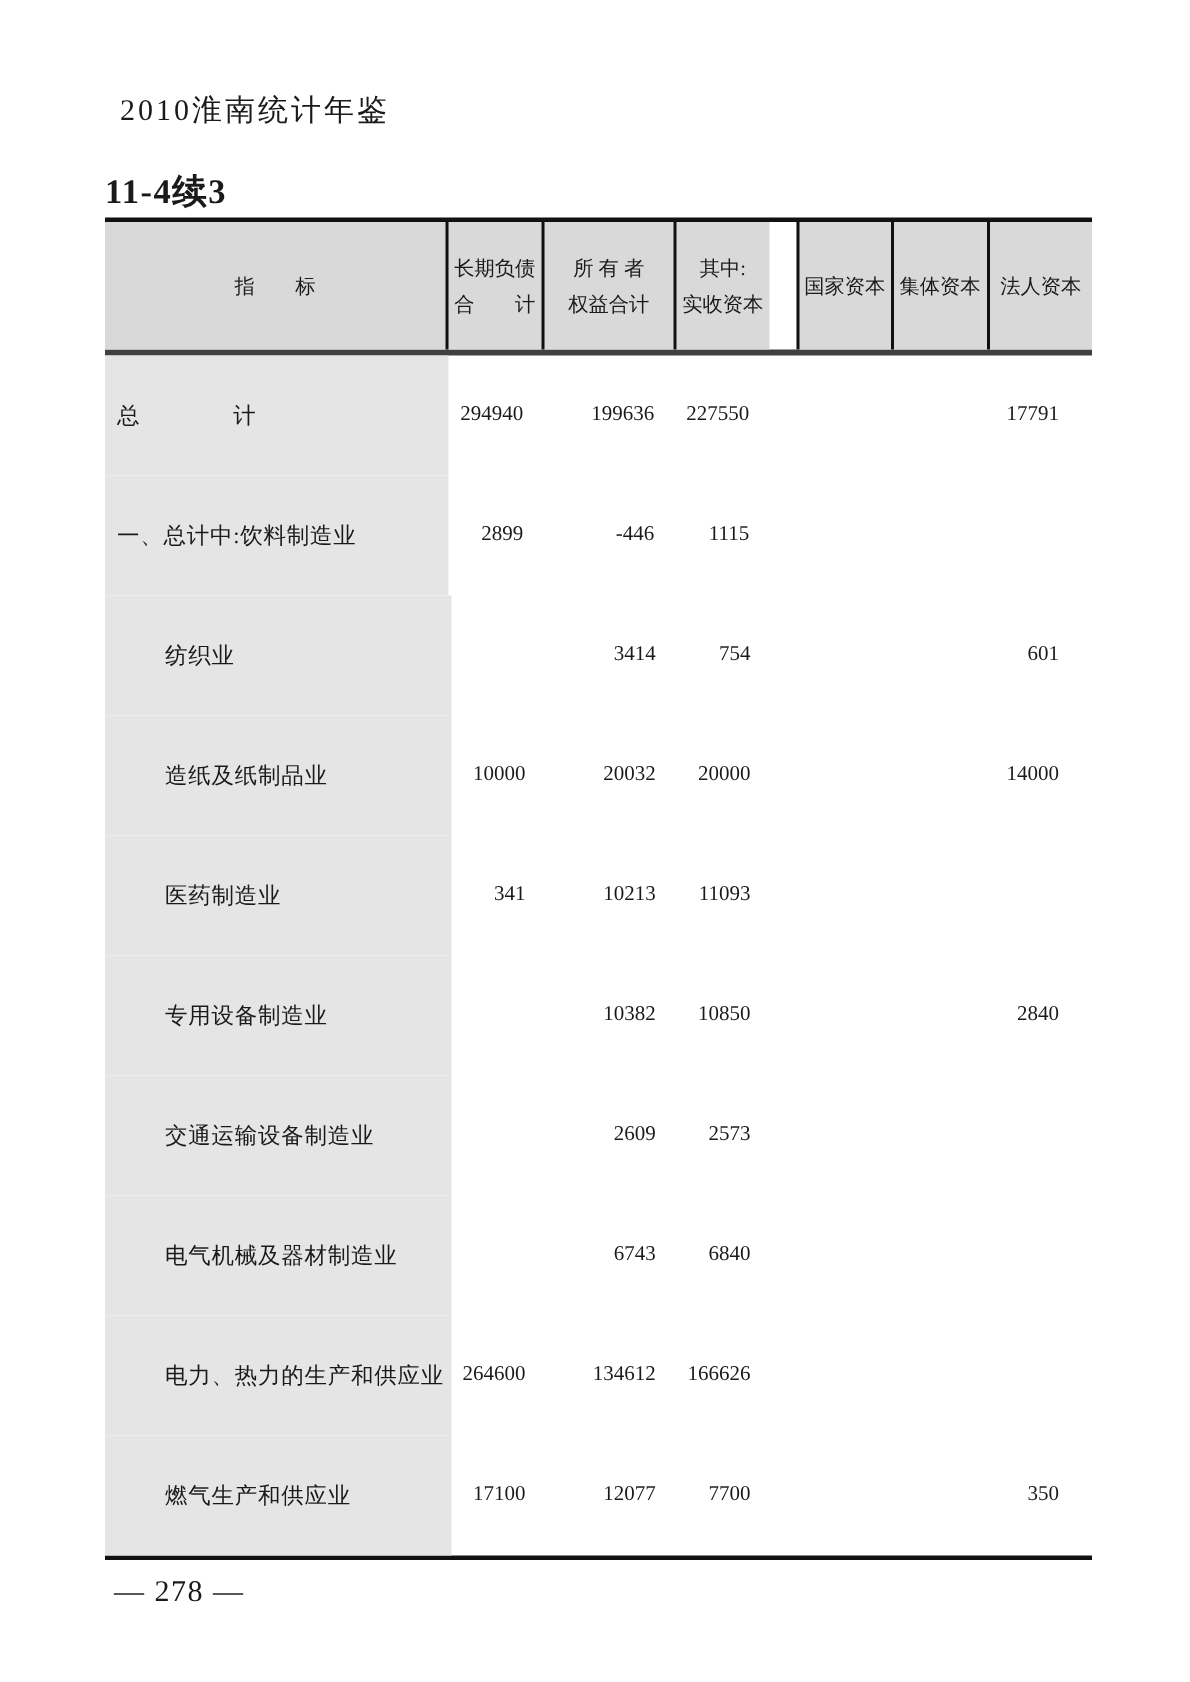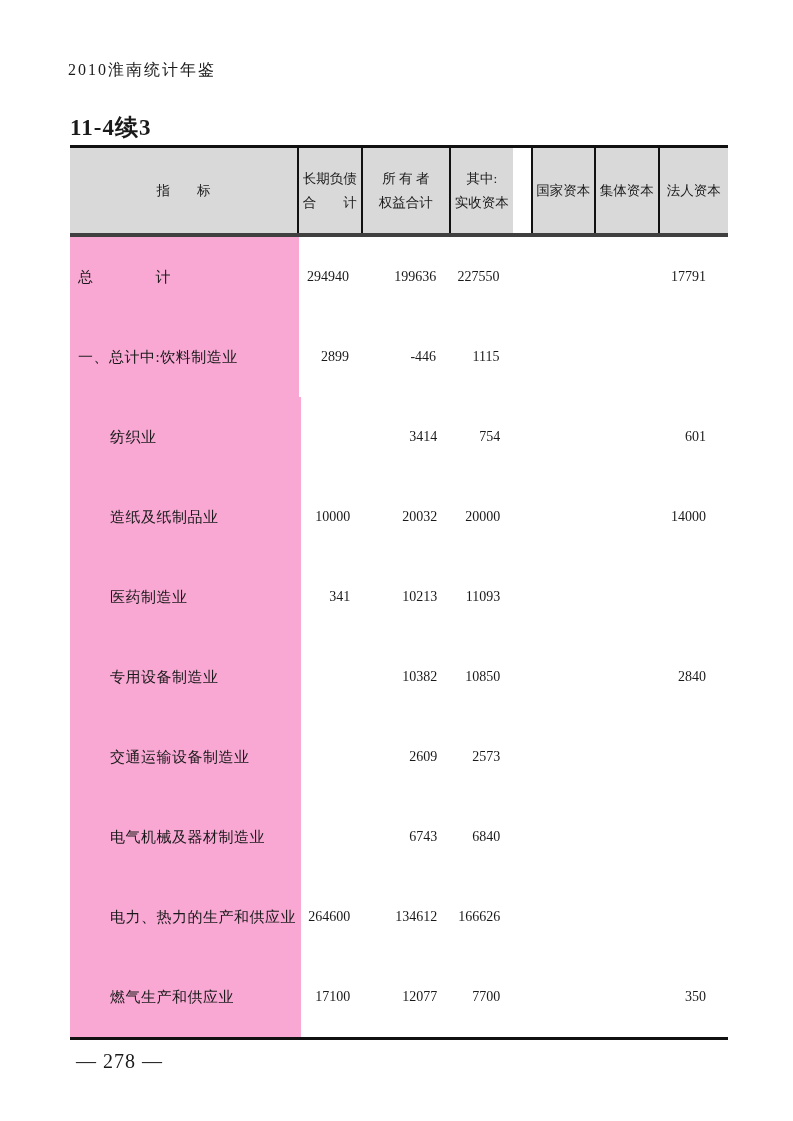--- a/index.html
+++ b/index.html
@@ -8,22 +8,22 @@
     width: 793px; height: 1121px;
     position: relative;
     font-family: "Liberation Serif", serif;
     color: #1a1a1a;
     overflow: hidden;
   }
   .page { position: absolute; inset: 0; }
 
   .yearbook-title {
     position: absolute;
-    left: 68px; top: 60px;
-    font-size: 16px;
+    left: 80px; top: 60px;
+    font-size: 20px;
     letter-spacing: 2px;
   }
 
   .table-title {
     position: absolute;
     left: 70px; top: 112px;
     font-size: 23px;
     font-weight: bold;
     letter-spacing: 1px;
   }
@@ -59,21 +59,21 @@
   .col-4 { width: 67px; margin-left: 18px; }
   .col-5 { width: 68px; }
   .col-6 { width: 75px; }
 
   .tbody { border-bottom: 3px solid #111; }
 
   .tr { display: flex; height: 80px; }
   .td { display: flex; align-items: center; }
   .td-indicator {
     width: 250px;
-    background: #f9a8d4;
+    background: #e5e5e5;
     font-size: 15px;
     padding-left: 8px;
     letter-spacing: 0.5px;
   }
   .td-indicator.indent-1 { padding-left: 40px; }
   .td-num {
     justify-content: flex-end;
     font-size: 14px;
     padding-right: 14px;
     font-family: Liberation Serif, serif;

